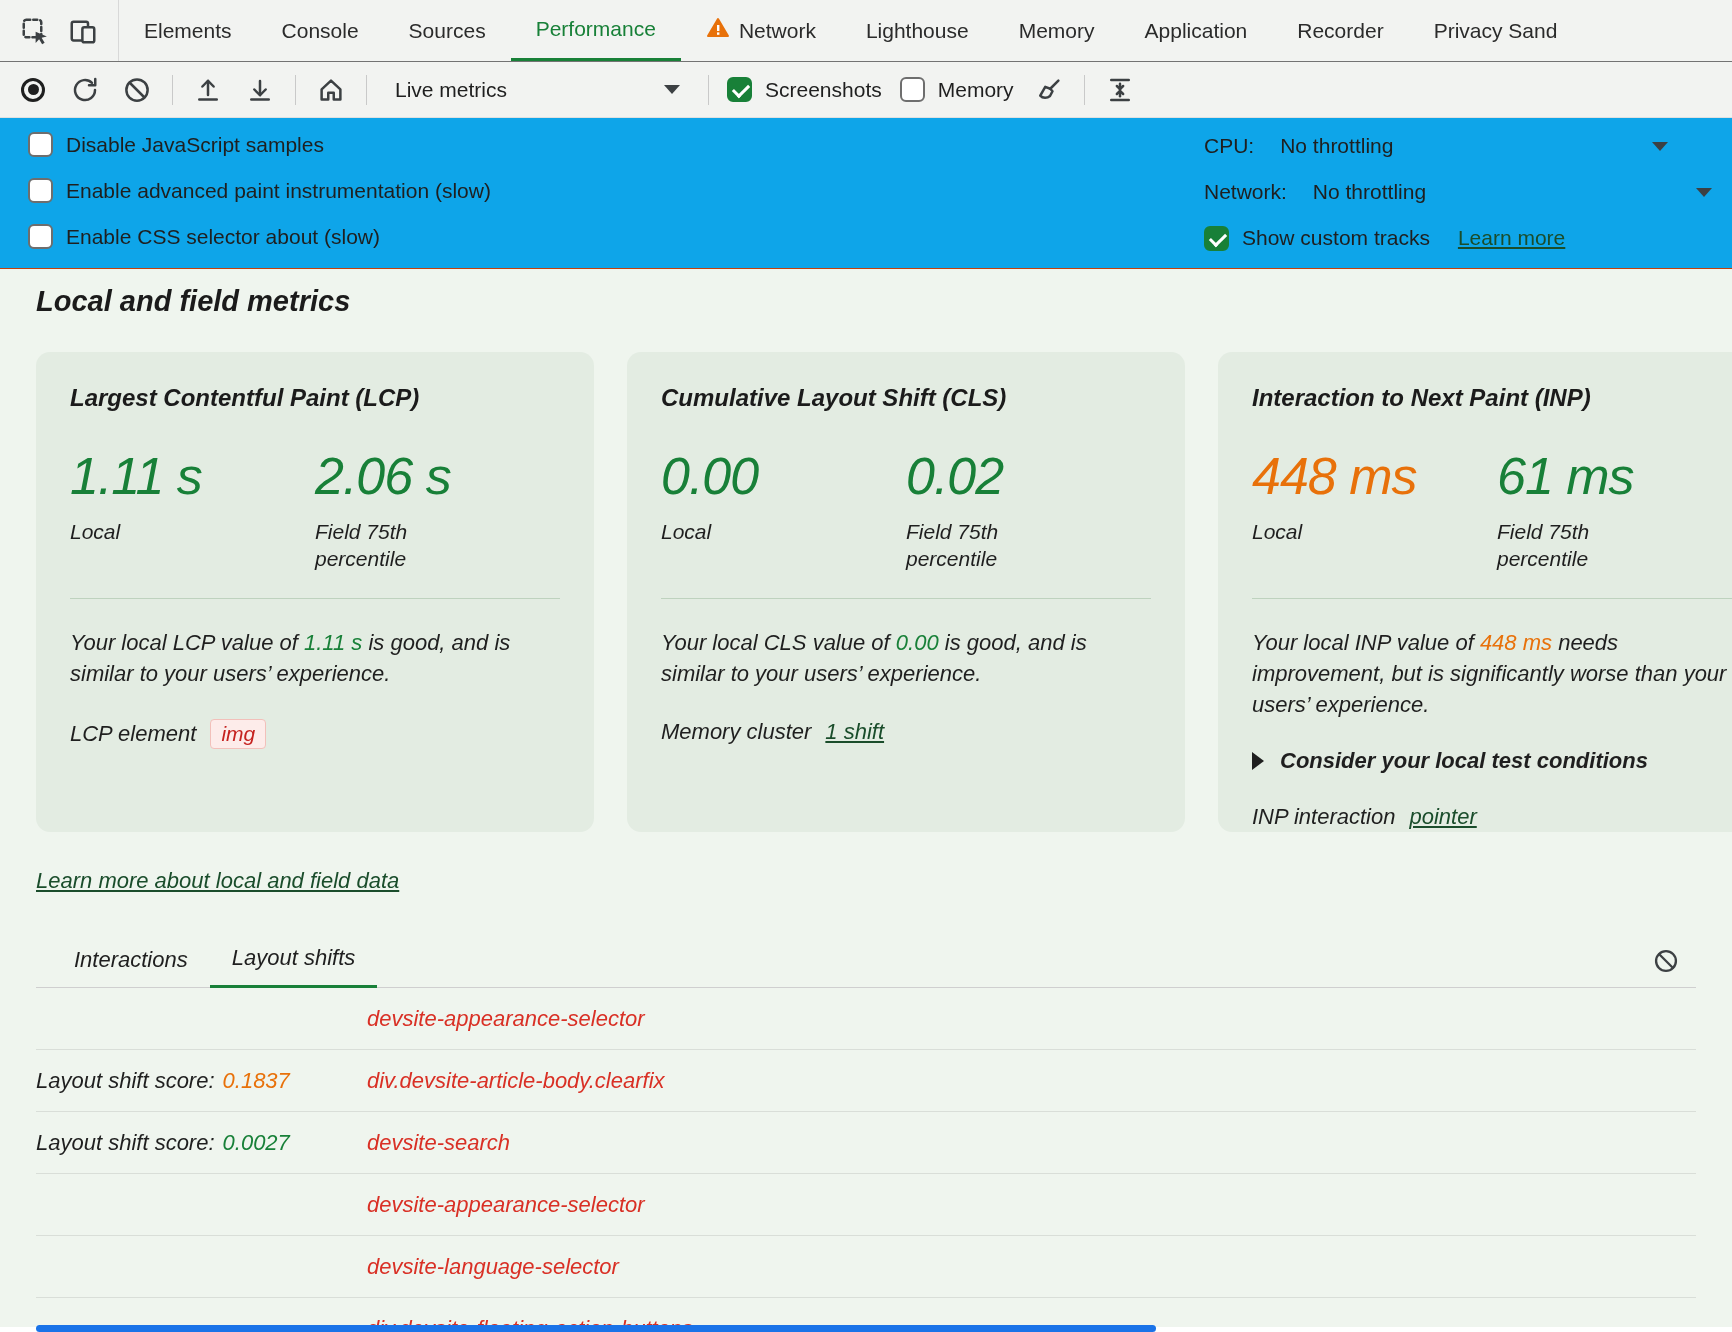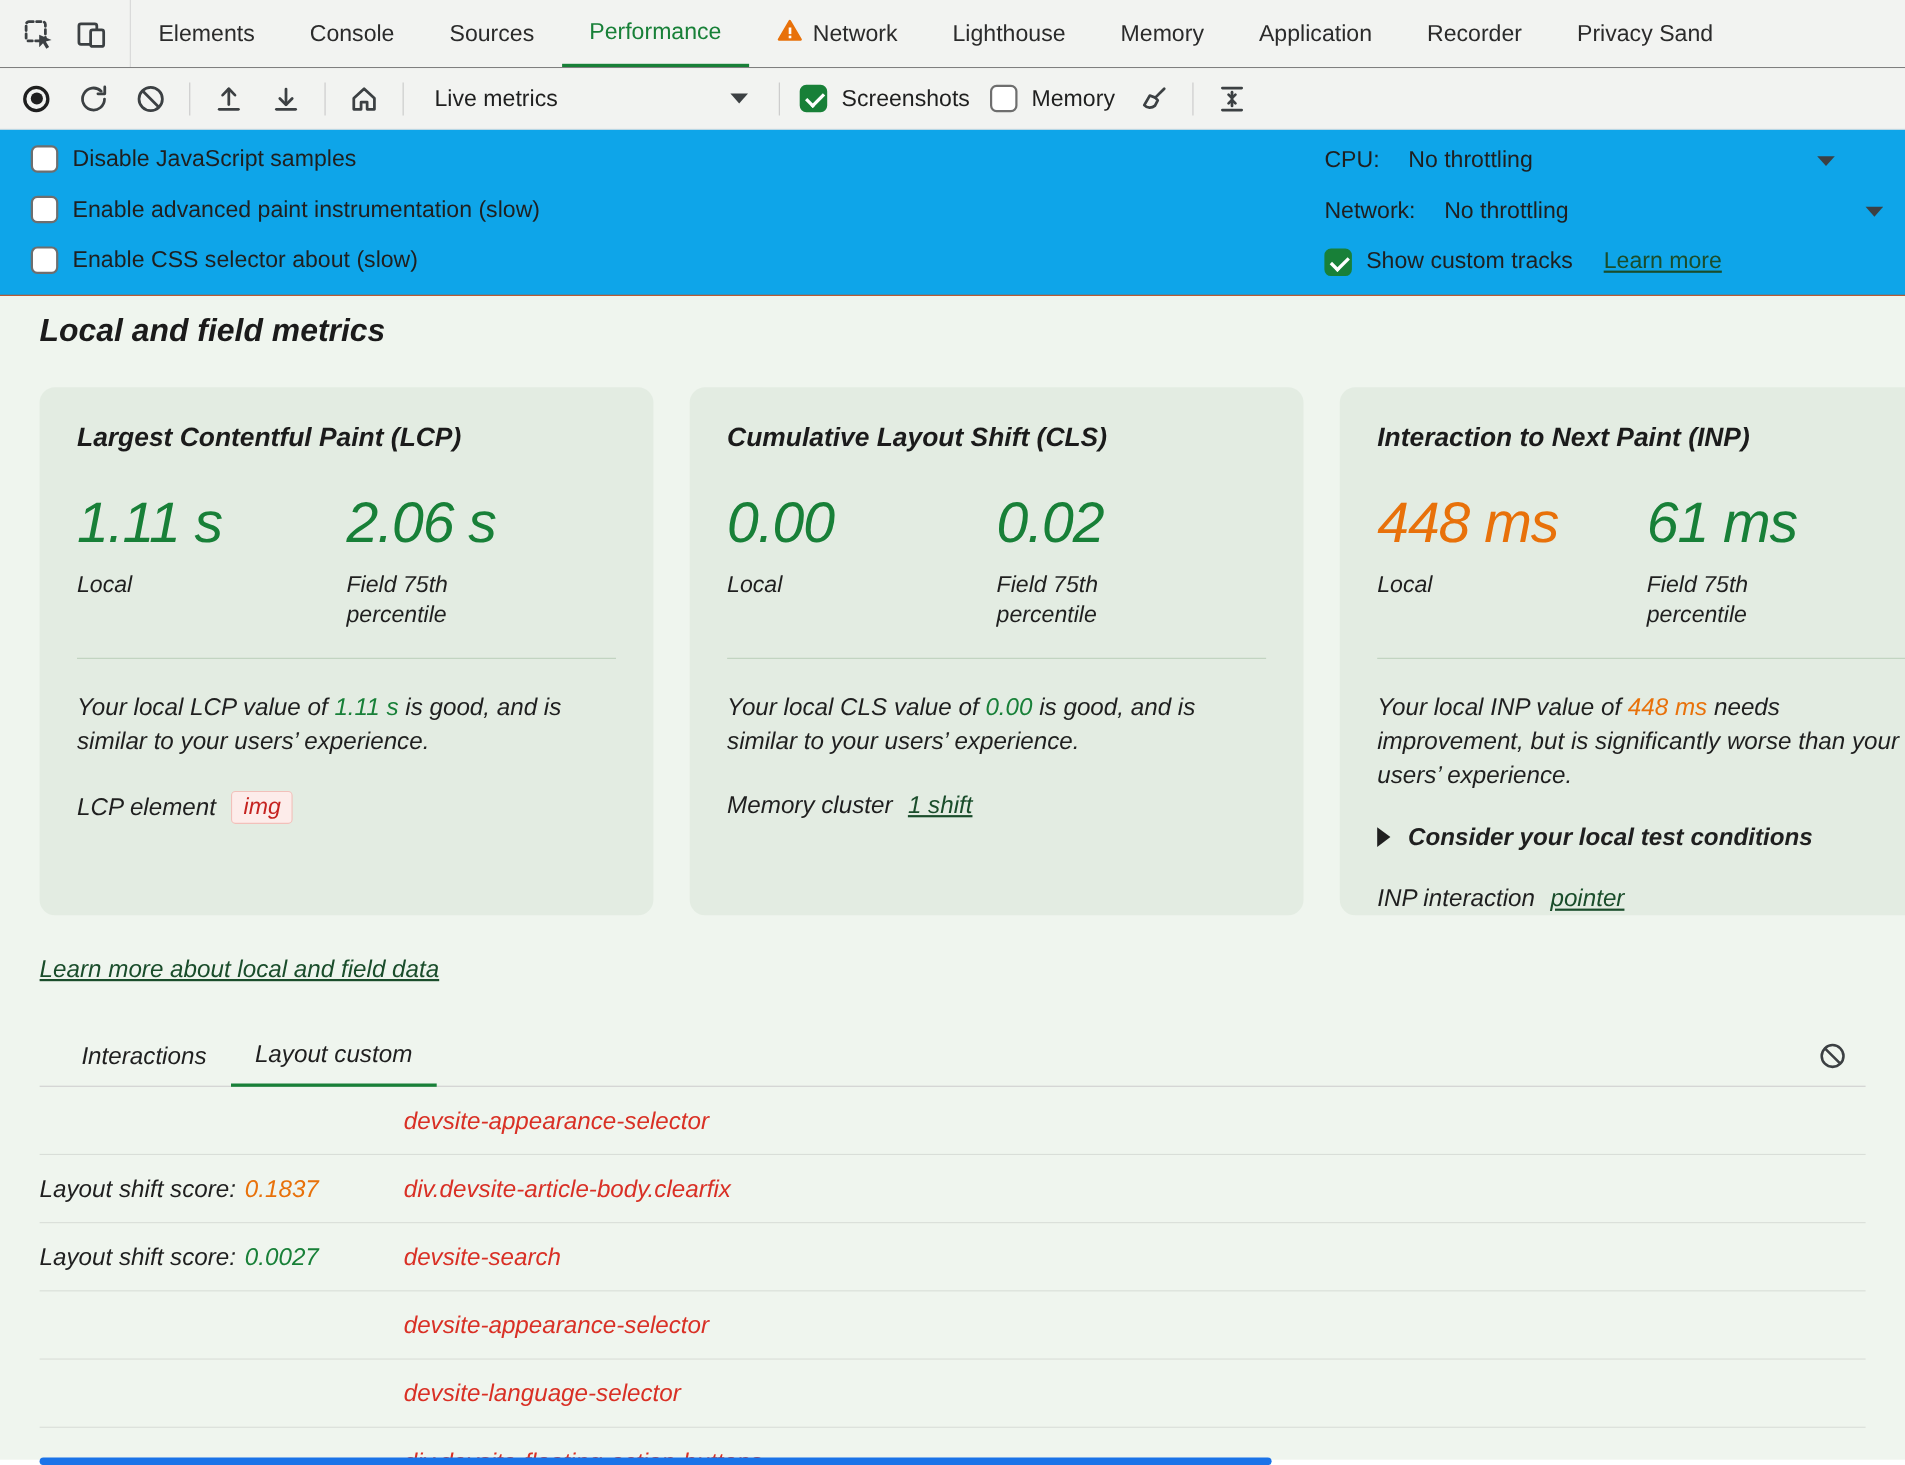--- a/index.html
+++ b/index.html
@@ -316,21 +316,21 @@
       </div>
     </div>
   </div>
 
   <a class="link learn-more" style="color:#1a4d2b;">Learn more about local and field data</a>
 
   
   <div class="log">
     <div class="log-tabs">
       <div class="log-tab"><span>Interactions</span></div>
-      <div class="log-tab active"><span>Layout custom</span></div>
+      <div class="log-tab active"><span>Layout shifts</span></div>
       <span class="log-clear">
         <svg class="ic" width="28" height="28" viewBox="0 0 24 24">
           <circle cx="12" cy="12" r="8.5"></circle>
           <line x1="6.2" y1="6.2" x2="17.8" y2="17.8"></line>
         </svg>
       </span>
     </div>
 
     <div class="log-row">
       <span class="score-cell"></span>

